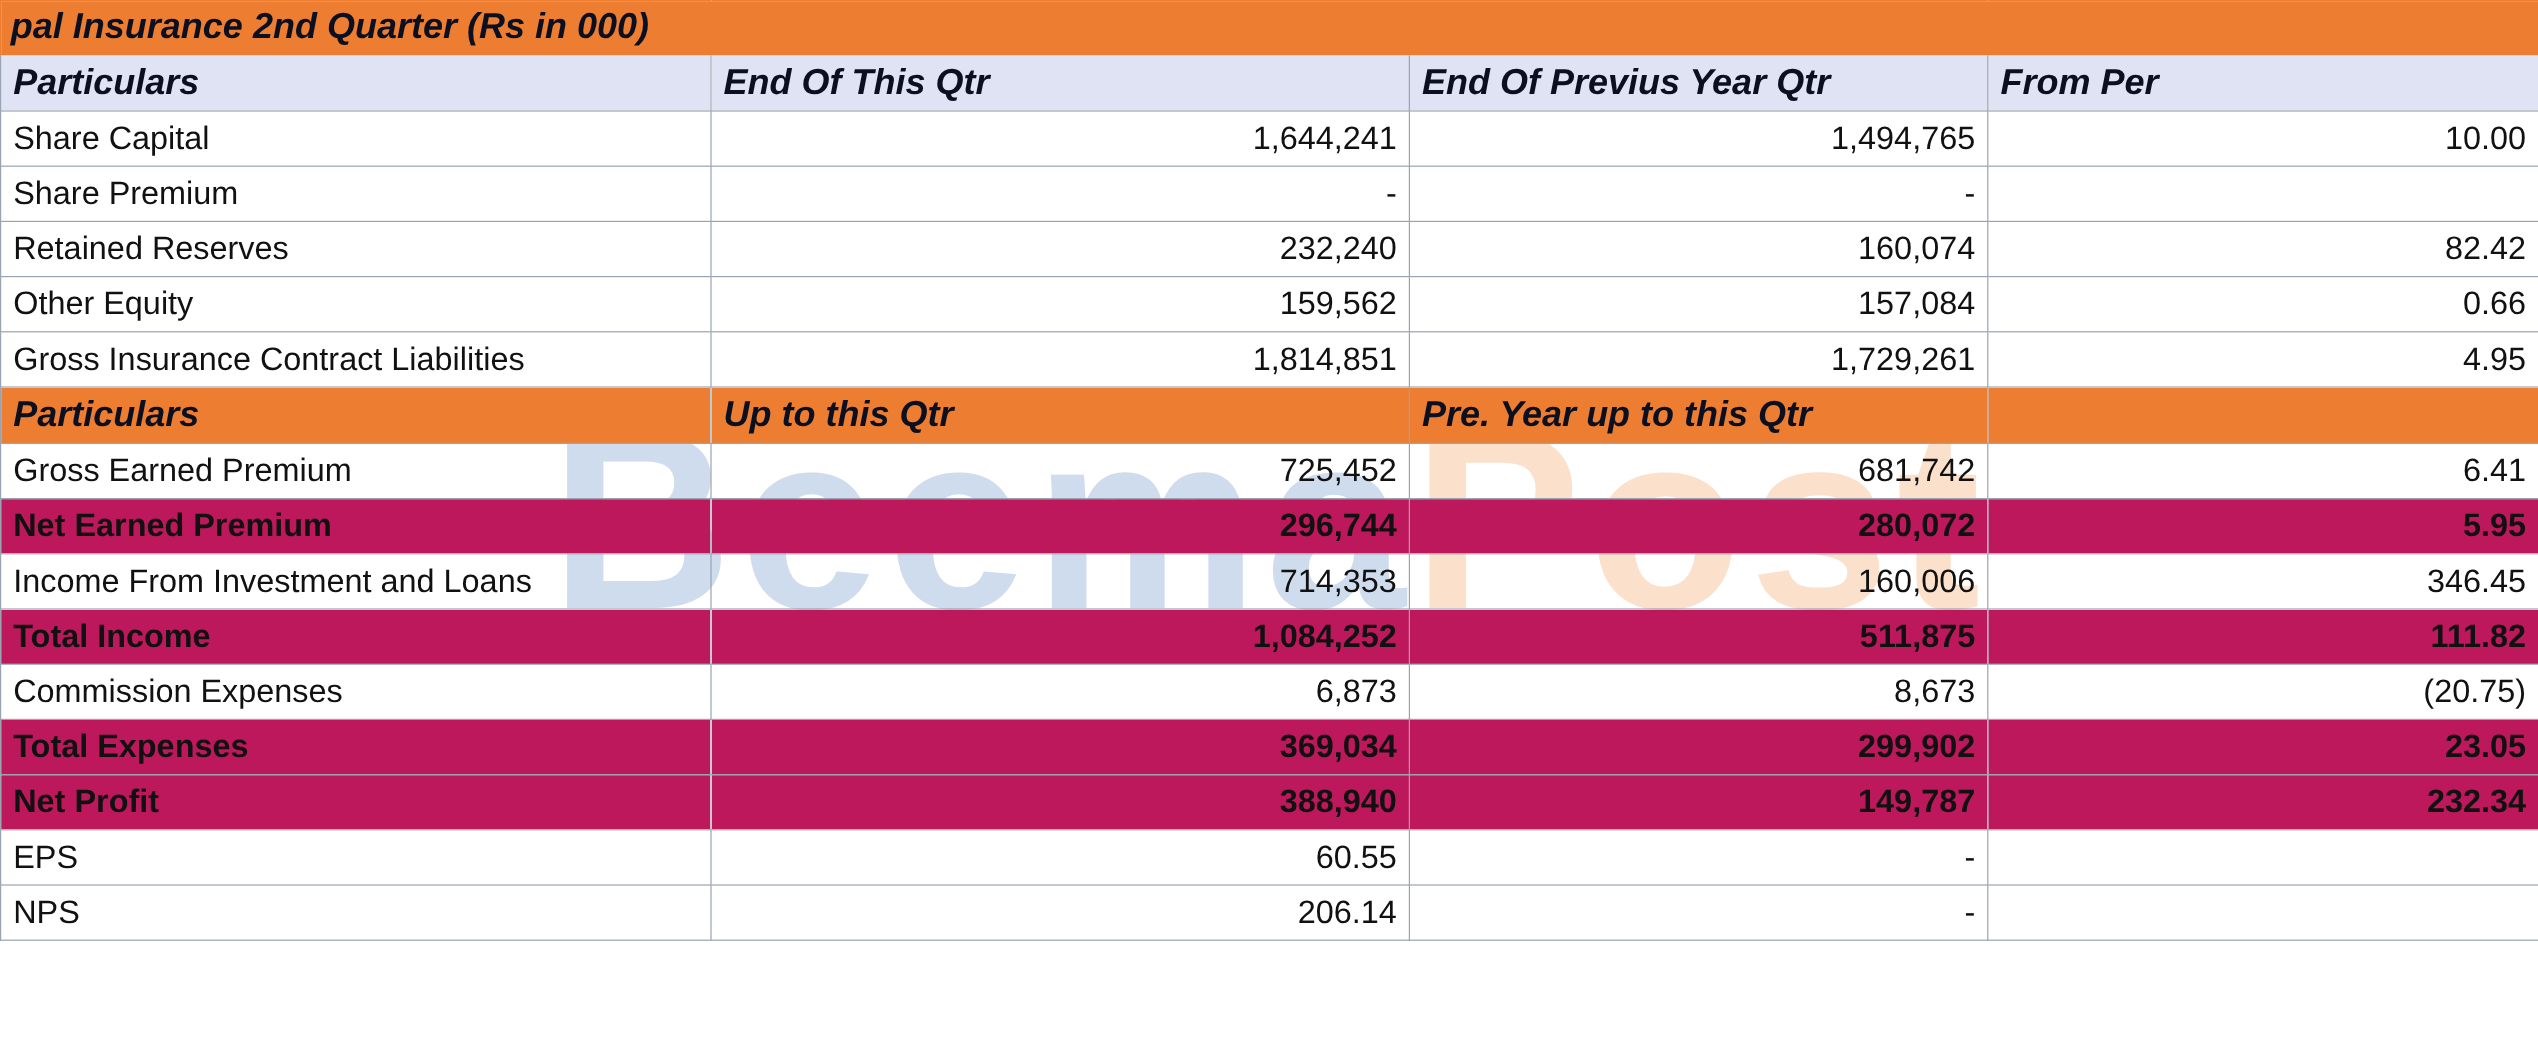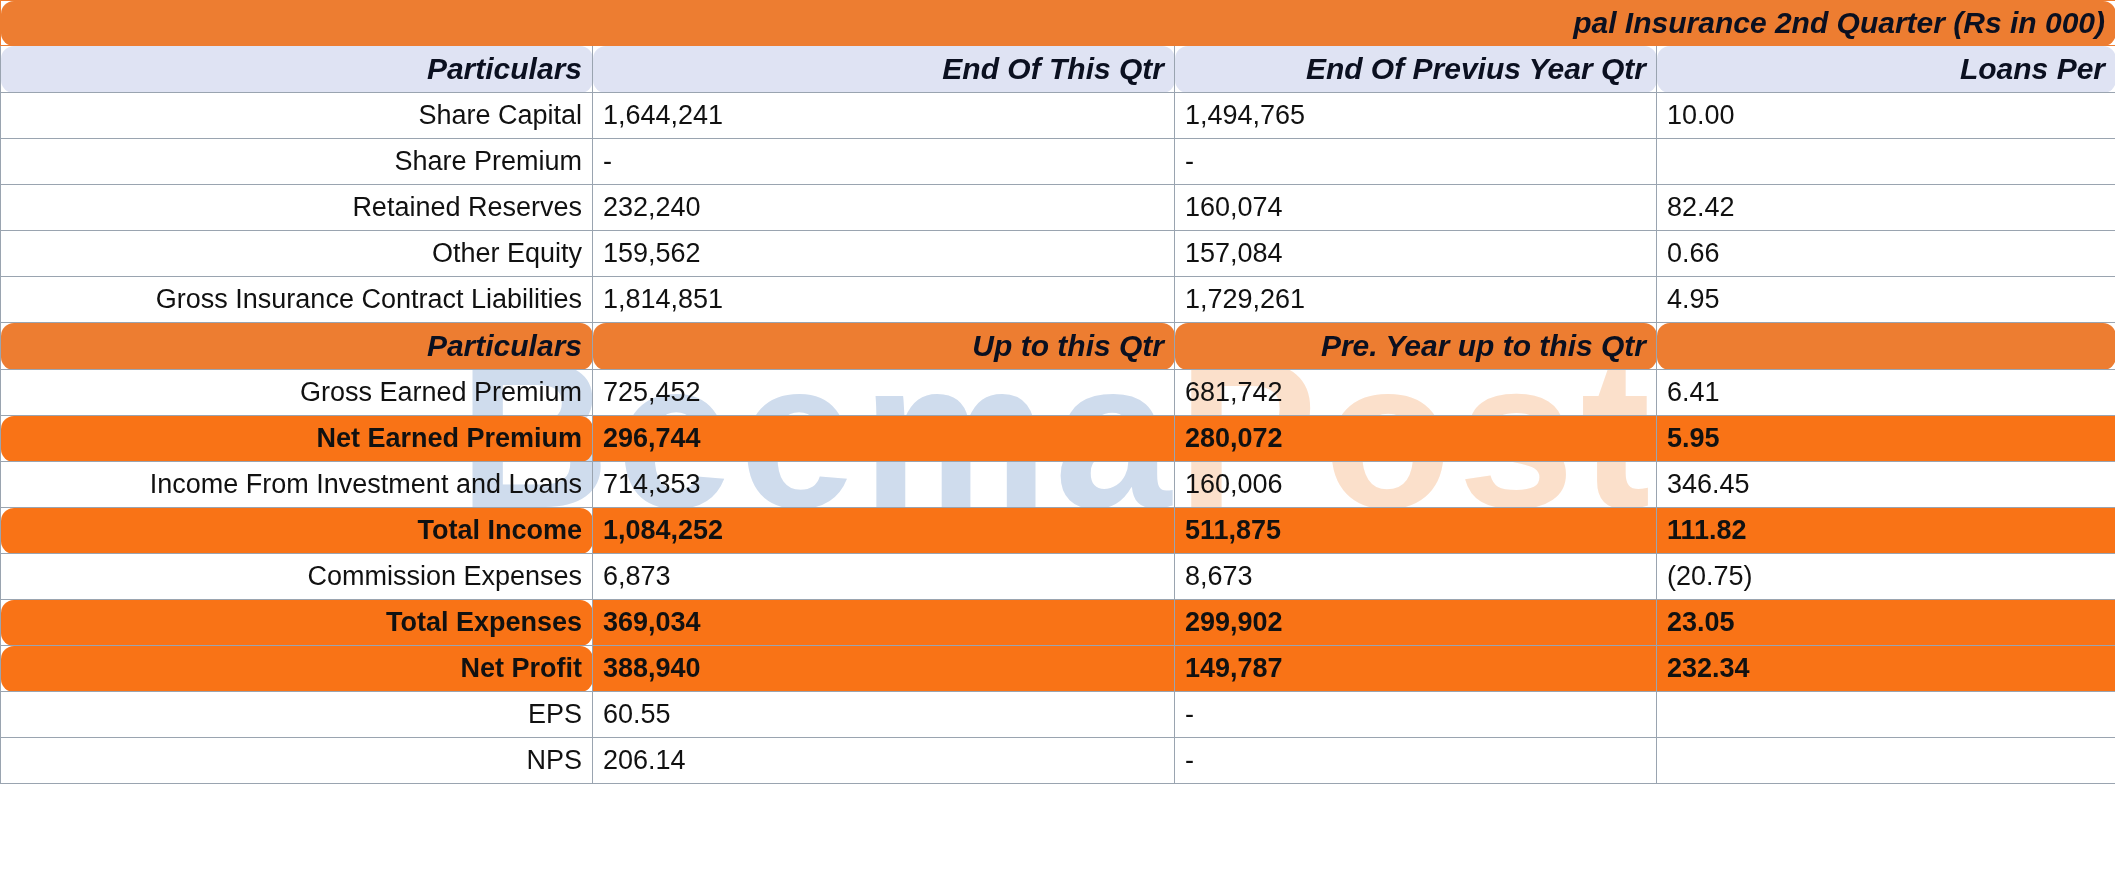--- a/index.html
+++ b/index.html
@@ -94,26 +94,26 @@
     font-size: 30px;
     color: #0b1020;
     height: 46px;
   }
   tr.head-orange td.blank-diff {
     background: #ed7d31;
   }
 
   
   tr.hl td {
-    background: #f97316;
-    font-weight: bold;
-  }
-
-  td.num { text-align: left; }
-  td.lbl { text-align: right; border-radius: 13px; }
+    background: #be185d;
+    font-weight: bold;
+  }
+
+  td.num { text-align: right; }
+  td.lbl { text-align: left; }
 </style>
 </head>
 <body>
 
 <div id="watermark">
   <span class="wm-a">Beema</span><span class="wm-b">Post</span>
 </div>
 
 <div id="sheet">
   <table class="grid">
@@ -126,21 +126,21 @@
     <tbody>
 
       <tr class="title-row">
         <td colspan="4" class="lbl">pal Insurance 2nd Quarter (Rs in 000)</td>
       </tr>
 
       <tr class="head-row">
         <td class="lbl">Particulars</td>
         <td class="lbl">End Of This  Qtr</td>
         <td class="lbl">End Of Previus Year Qtr</td>
-        <td class="lbl">Loans Per</td>
+        <td class="lbl">From Per</td>
       </tr>
 
       <tr>
         <td class="lbl">Share Capital</td>
         <td class="num">1,644,241</td>
         <td class="num">1,494,765</td>
         <td class="num">10.00</td>
       </tr>
       <tr>
         <td class="lbl">Share Premium</td>

